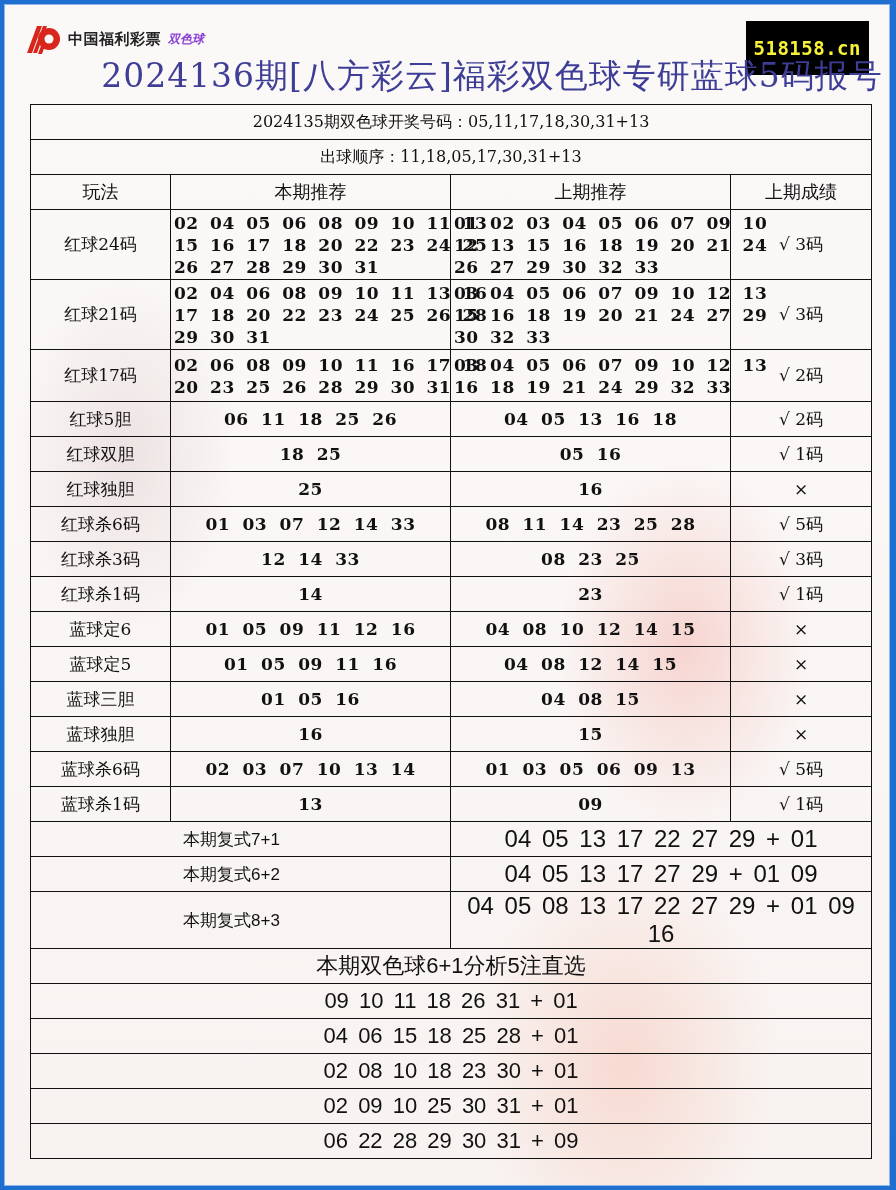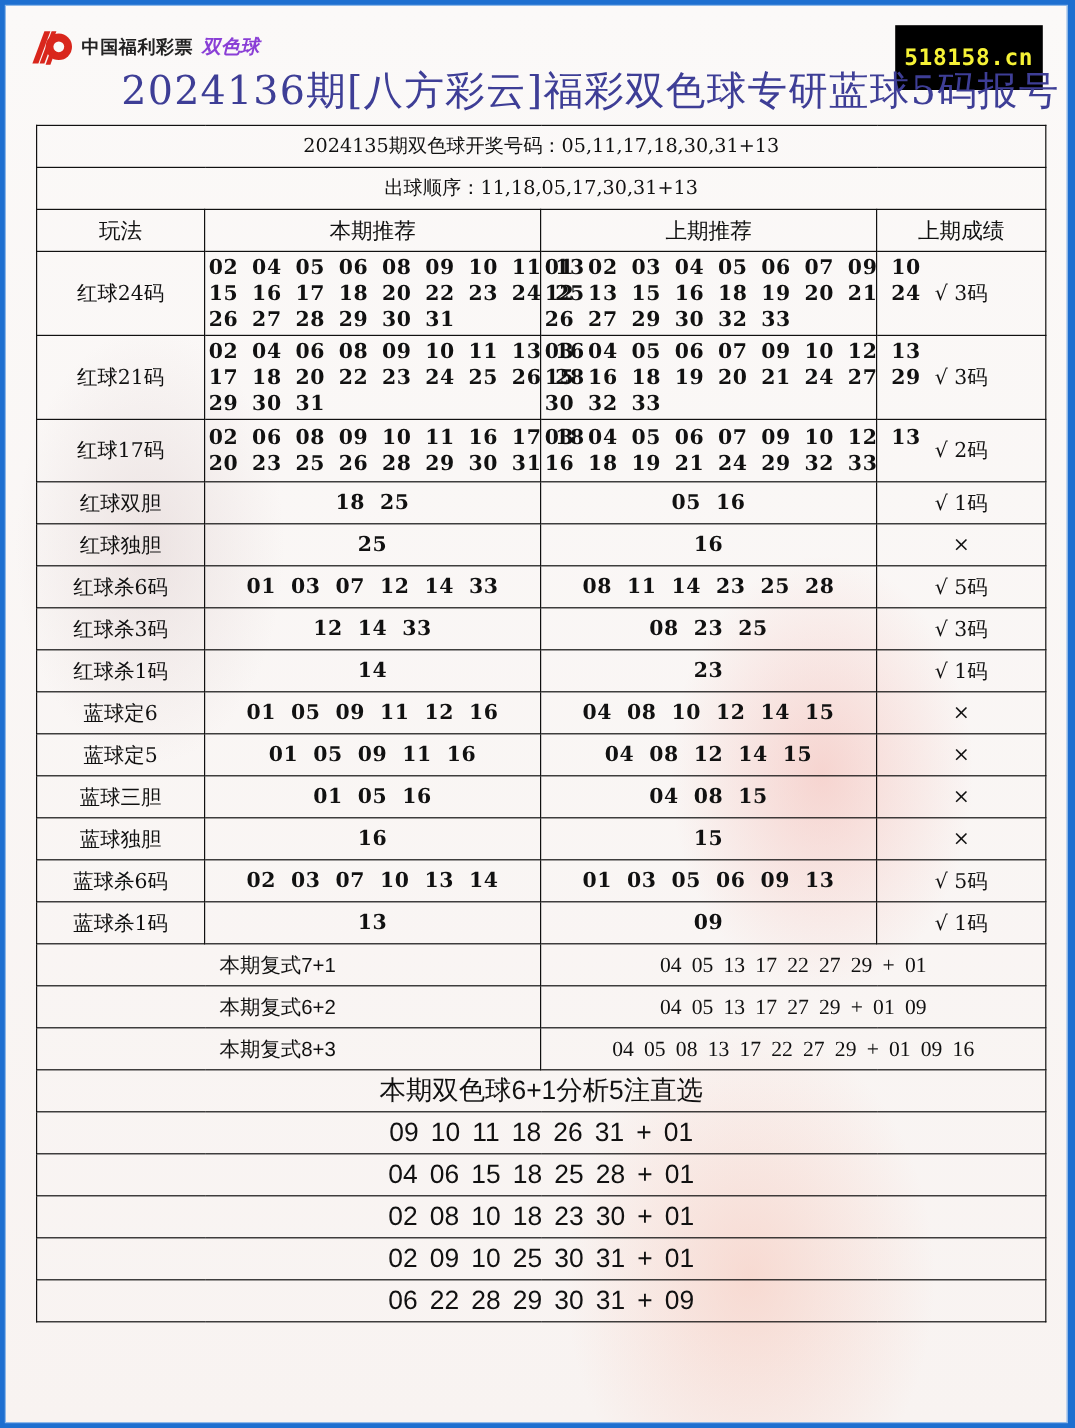--- a/index.html
+++ b/index.html
@@ -13,21 +13,21 @@
     background:
       radial-gradient(ellipse 180px 260px at 680px 640px, rgba(240,150,140,0.35), rgba(255,255,255,0) 70%),
       radial-gradient(ellipse 220px 300px at 620px 1060px, rgba(245,170,150,0.35), rgba(255,255,255,0) 70%),
       radial-gradient(ellipse 160px 260px at 120px 450px, rgba(210,190,190,0.35), rgba(255,255,255,0) 70%),
       linear-gradient(180deg, #fbf9f8 0%, #f8f3f1 100%);
     border: 1px solid #8fb8e8;
   }
   .logo { position: absolute; left: 18px; top: 18px; display: flex; align-items: center; gap: 5px; }
   .logo-mark { width: 40px; height: 32px; }
   .logo-text-a { font-family: Liberation Serif, serif; font-weight: bold; font-size: 15px; color: #222; letter-spacing: 0.5px; }
-  .logo-text-b { font-family: "DejaVu Sans", sans-serif; font-weight: bold; font-style: italic; font-size: 16px; color: #8a3fd6; margin-left: 2px; }
+  .logo-text-b { font-family: "DejaVu Sans", sans-serif; font-weight: bold; font-style: italic; font-size: 12px; color: #8a3fd6; margin-left: 2px; }
   .site-badge {
     position: absolute; right: 20px; top: 16px; background: #000; color: #f6f236;
     font-family: "DejaVu Sans Mono", monospace; font-weight: bold; font-size: 19px;
     padding: 16px 8px; letter-spacing: 0.5px;
   }
   .title {
     position: absolute; left: 0; top: 54px; width: 896px; text-align: center;
     font-family: "DejaVu Serif", serif; font-size: 33px; color: #3e3e96;
     letter-spacing: 1px; white-space: nowrap; padding-left: 44px;
   }
@@ -39,21 +39,21 @@
   table.main td { border: 1px solid #111; text-align: center; vertical-align: middle; padding: 0; background: transparent; }
   .row-info td { height: 34px; font-size: 16px; }
   .row-head td { height: 34px; font-size: 18px; }
   .row-std td { height: 34px; }
   .nums { letter-spacing: 0.5px; word-spacing: 6px; font-weight: bold; }
   .multi { text-align: left !important; padding-left: 3px !important; line-height: 22px; font-weight: bold; letter-spacing: 0.5px; }
   .multi div { white-space: nowrap; word-spacing: 5px; }
   .label { font-size: 17px; }
   .result { font-size: 17px; }
   .fushi-label { text-align: left !important; padding-left: 152px !important; font-family: "Liberation Sans", sans-serif; font-size: 17px; }
-  .fushi-val { font-family: Liberation Serif, serif; font-size: 18px; word-spacing: 4px; }
+  .fushi-val { font-family: Liberation Sans, sans-serif; font-size: 24px; word-spacing: 4px; }
   .pick td { font-family: Liberation Sans, sans-serif; font-size: 22px; word-spacing: 4px; height: 34px; }
 </style>
 </head>
 <body>
 
 <div class="frame">
   <div class="logo">
     <svg class="logo-mark" viewBox="0 0 40 32">
       <circle cx="26" cy="16" r="11" fill="#d9261c"></circle>
       <circle cx="26" cy="16" r="4.5" fill="#fbf9f8"></circle>
@@ -128,20 +128,26 @@
         <div>20 23 25 26 28 29 30 31</div>
       </td>
       <td class="multi">
         <div>03 04 05 06 07 09 10 12 13</div>
         <div>16 18 19 21 24 29 32 33</div>
       </td>
       <td class="result">√ 2码</td>
     </tr>
 
     <tr class="row-std">
+      <td class="label">红球5胆</td>
+      <td class="nums">06 11 18 25 26</td>
+      <td class="nums">04 05 13 16 18</td>
+      <td class="result">√ 2码</td>
+    </tr>
+    <tr class="row-std">
       <td class="label">红球双胆</td>
       <td class="nums">18 25</td>
       <td class="nums">05 16</td>
       <td class="result">√ 1码</td>
     </tr>
     <tr class="row-std">
       <td class="label">红球独胆</td>
       <td class="nums">25</td>
       <td class="nums">16</td>
       <td class="result">×</td>

